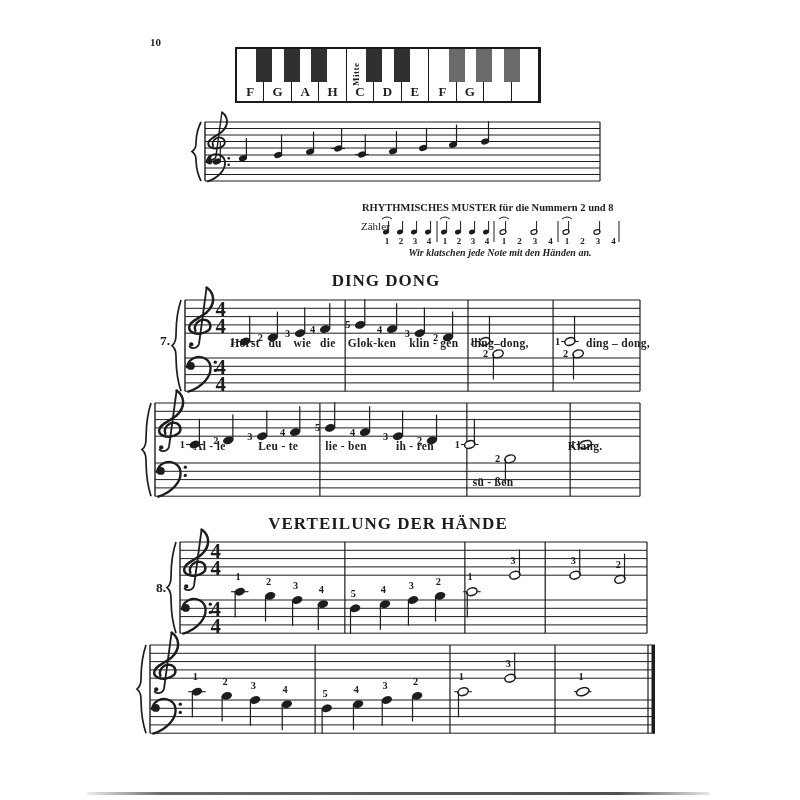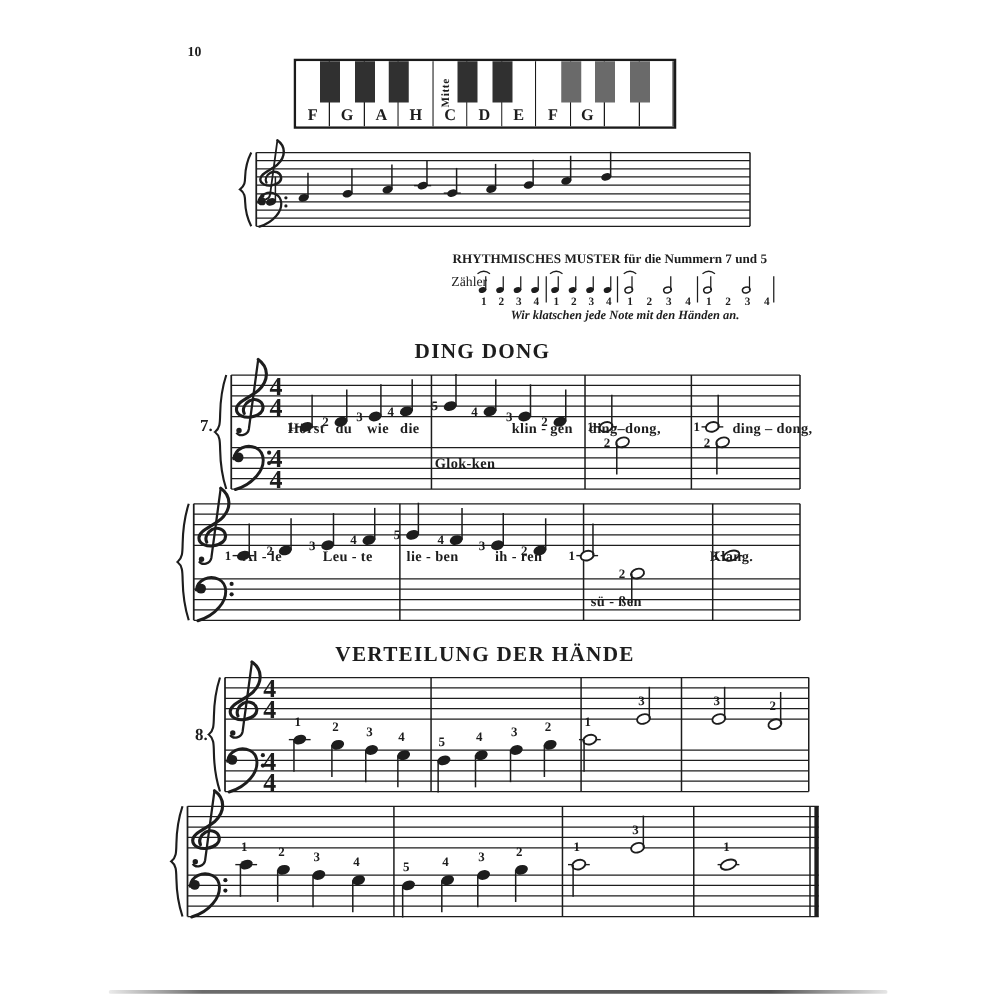--- a/index.html
+++ b/index.html
@@ -570,37 +570,37 @@
       <ellipse cx="597" cy="232" rx="3.1" ry="2.3" transform="rotate(-18 597 232)" fill="#fff" stroke="#1d1d1d" stroke-width="1.2"></ellipse>
       <line x1="599.6" y1="232" x2="599.6" y2="221" stroke="#1d1d1d" stroke-width="1"></line>
       <text x="598" y="244" text-anchor="middle" font-size="9" font-weight="bold" font-family="Liberation Serif, DejaVu Serif, serif" fill="#1d1d1d">3</text>
       <text x="613.5" y="244" text-anchor="middle" font-size="9" font-weight="bold" font-family="Liberation Serif, DejaVu Serif, serif" fill="#1d1d1d">4</text>
       <line x1="619" y1="221" x2="619" y2="242" stroke="#1d1d1d" stroke-width="1"></line>
     </g>
   </svg>
 
 <div class="abs rtitle">
   <span>RHYTHMISCHES MUSTER</span>
-  <span>für die Nummern 7 und 5</span>
+  <span>für die Nummern 2 und 8</span>
 </div>
 <div class="abs zaehler">Zähler</div>
 <div class="abs caption">Wir klatschen jede Note mit den Händen an.</div>
 
 <div class="abs ptitle t7">DING DONG</div>
 <div class="abs pnum n7">7.</div>
 <div class="abs ptitle t8">VERTEILUNG DER HÄNDE</div>
 <div class="abs pnum n8">8.</div>
 
 <div class="abs shadow"></div>
 
 <div class="lyric" style="left: 245.06px; top: 337px;">Hörst</div>
 <div class="lyric" style="left: 275.09px; top: 337px;">du</div>
 <div class="lyric" style="left: 302.39px; top: 337px; text-align: center;">wie</div>
 <div class="lyric" style="left: 327.87px; top: 337px;">die</div>
-<div class="lyric" style="left: 372.005px; top: 337px; margin-top: 28px;">Glok-ken</div>
+<div class="lyric" style="left: 372.005px; top: 337px;">Glok-ken</div>
 <div class="lyric" style="left: 433.885px; top: 337px;">klin - gen</div>
 <div class="lyric" style="left: 499.86px; top: 337px;">ding–dong,</div>
 <div class="lyric" style="left: 584.945px; top: 337px; margin-left: 33px;">ding – dong,</div>
 <div class="lyric" style="left: 209.805px; top: 440px;">Al - le</div>
 <div class="lyric" style="left: 278.19px; top: 440px; text-align: right;">Leu - te</div>
 <div class="lyric" style="left: 346.09px; top: 440px;">lie - ben</div>
 <div class="lyric" style="left: 414.96px; top: 440px;">ih - ren</div>
 <div class="lyric" style="left: 493.045px; top: 440px; margin-top: 36px;">sü - ßen</div>
 <div class="lyric" style="left: 585.195px; top: 440px;">Klang.</div>
 

